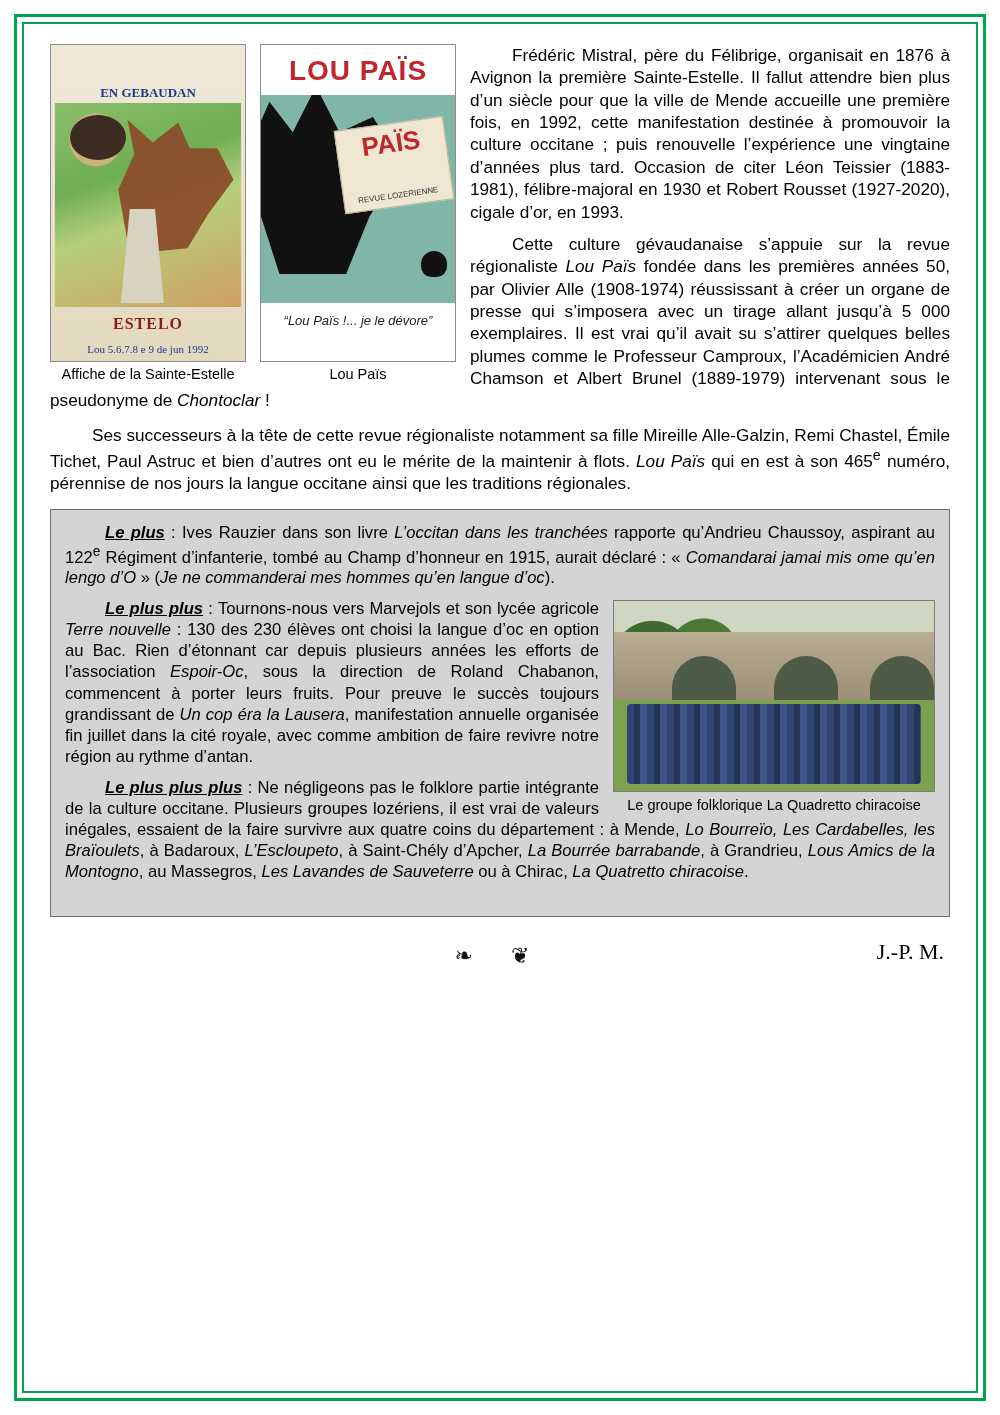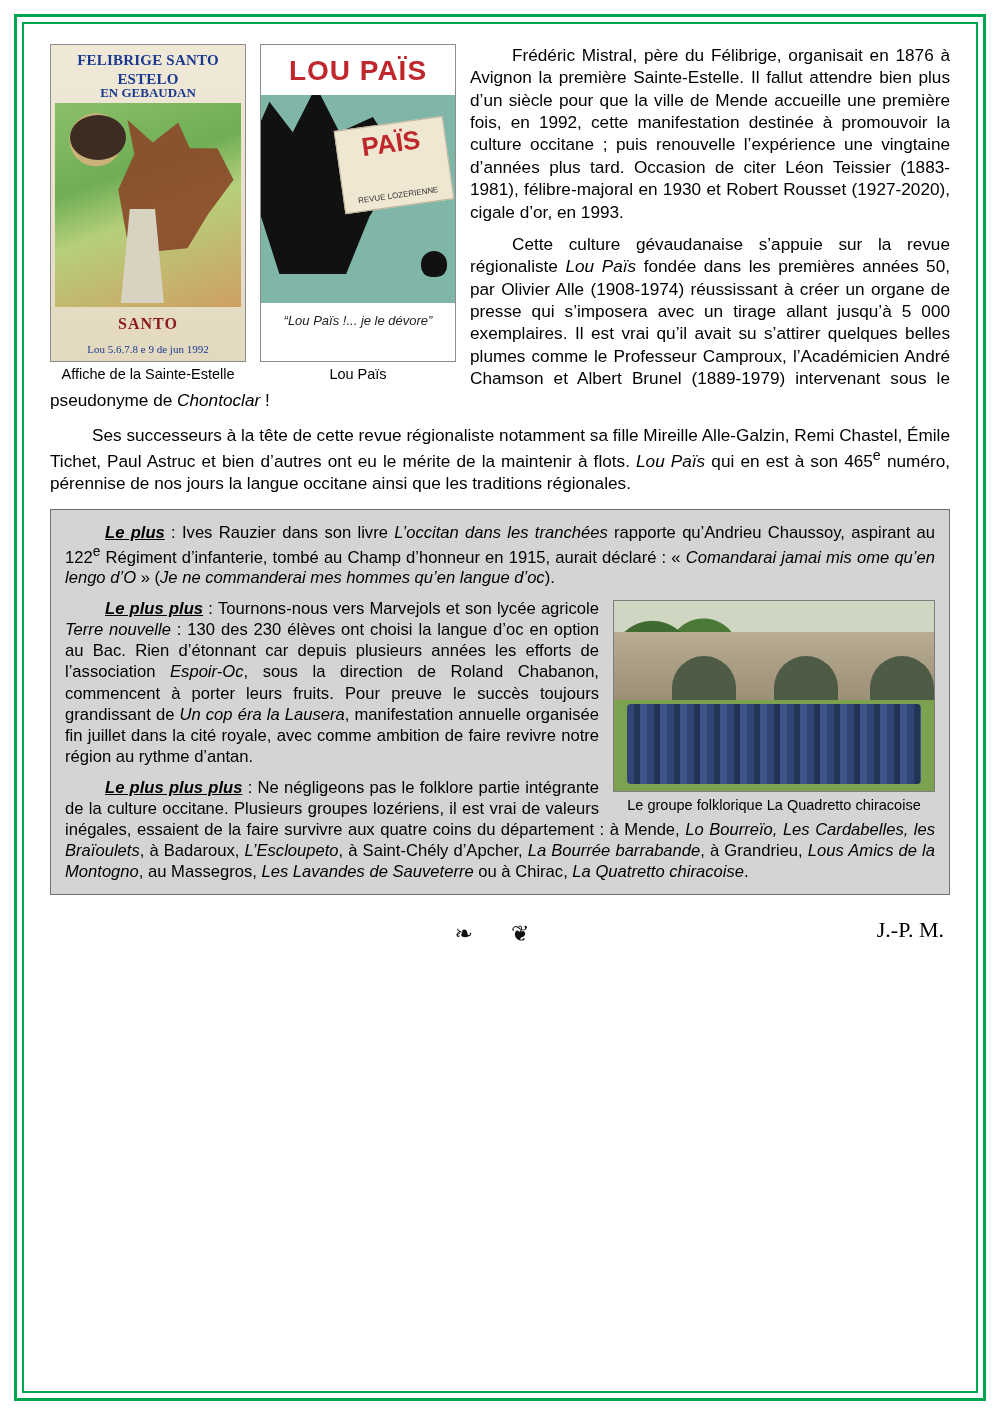--- a/index.html
+++ b/index.html
@@ -272,21 +272,21 @@
   .stele-caption {
     font-size: 14.5px;
     margin-top: 5px;
   }
 
   
   .grey-box {
     margin-top: 14px;
     border: 1px solid #6f6f6f;
     background: #d4d4d4;
-    padding: 12px 14px 2px 14px;
+    padding: 12px 14px 24px 14px;
     box-sizing: border-box;
   }
   .grey-box p {
     font-size: 16.6px;
     line-height: 1.27;
     text-align: justify;
     margin: 0 0 10px 0;
     text-indent: 40px;
   }
   .grey-box p:last-child { margin-bottom: 0; }
@@ -371,28 +371,27 @@
 </head>
 <body>
 
 <div class="page-border-outer"></div>
 <div class="page-border-inner"></div>
 
 <div class="content">
 
   <div class="fig">
     <div class="poster1">
-      <div class="p1-title">FELIBRIGE SANTO ESTELO</div>
       <div class="p1-sub">EN GEBAUDAN</div>
       <div class="p1-art">
         <div class="p1-wolf"></div>
         <div class="p1-face"></div>
         <div class="p1-fig"></div>
       </div>
-      <div class="p1-mende">SANTO</div>
+      <div class="p1-mende">ESTELO</div>
       <div class="p1-dates">Lou 5.6.7.8 e 9 de jun 1992</div>
     </div>
     <div class="fig-caption">Affiche de la Sainte-Estelle</div>
   </div>
 
   <div class="fig">
     <div class="poster2">
       <div class="p2-top"></div>
       <div class="p2-title">LOU PAÏS</div>
       <div class="p2-body">

